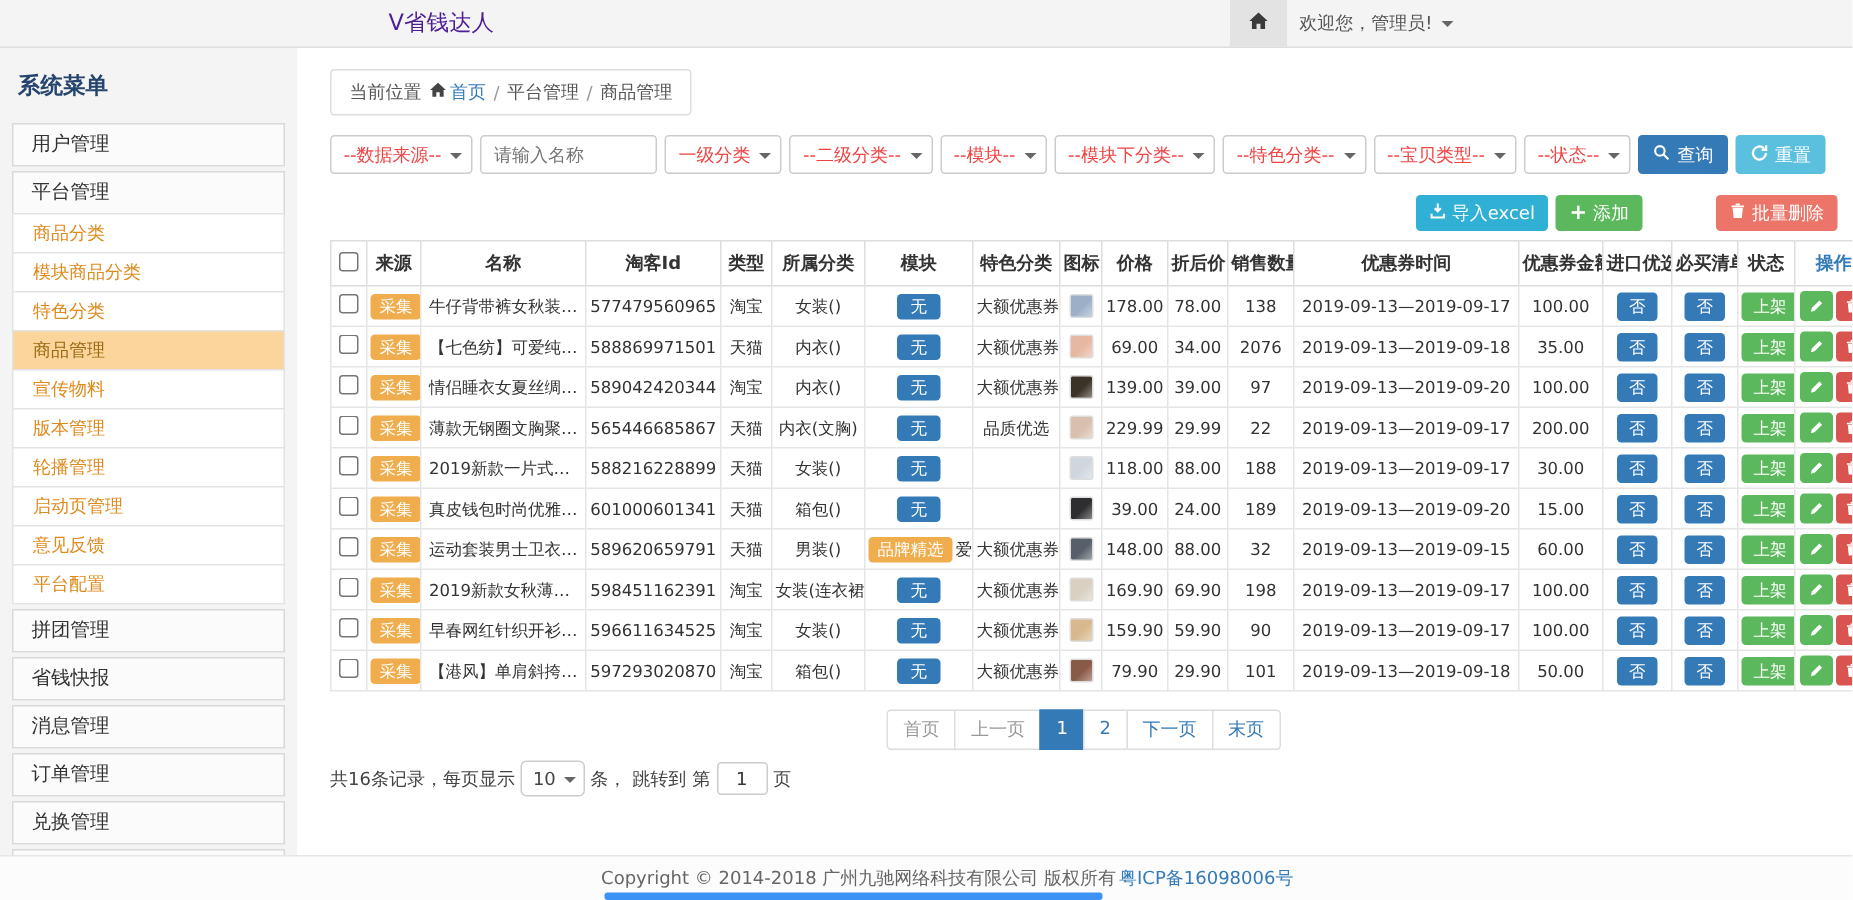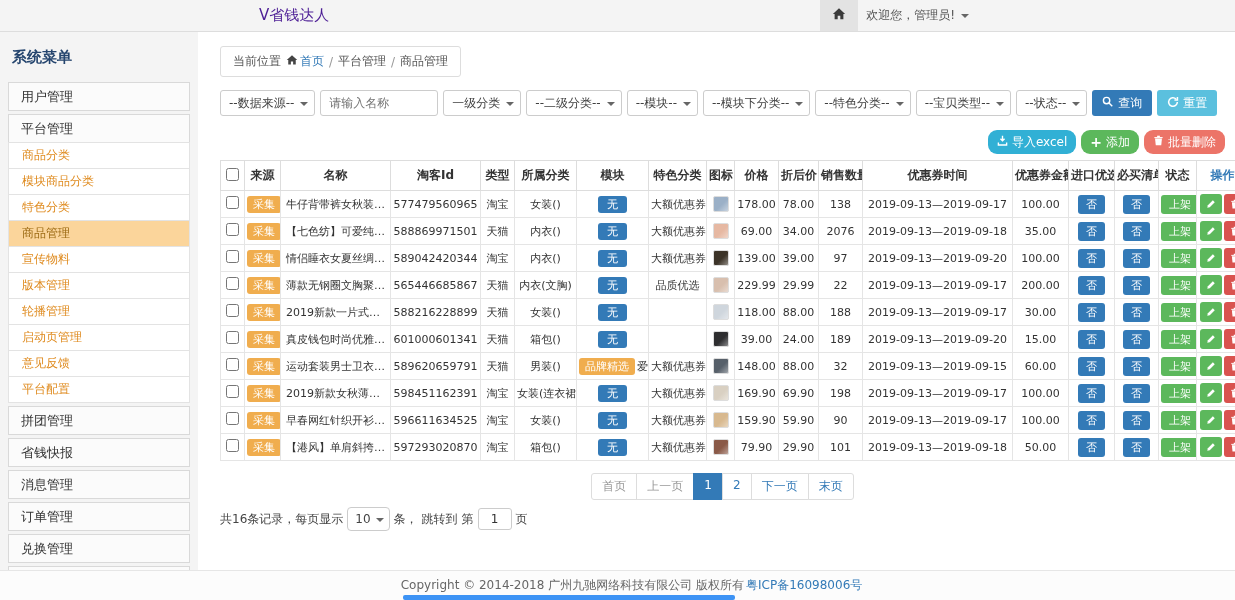--- a/index.html
+++ b/index.html
@@ -29,36 +29,36 @@
   .menu-item.sub.active { background:#fbd59b; color:#9c6a12; }
   
   .content { flex:1 1 auto; background:#fff; padding:14px 10px 0 22px; position:relative; overflow:hidden; }
   .breadcrumb { display:inline-flex; align-items:center; gap:5px; border:1px solid #ddd; border-radius:3px;
     padding:6px 12px; margin-bottom:13px; color:#555; background:#fff; }
   .breadcrumb .sep { color:#999; }
   .breadcrumb .home-link { color:#337ab7; cursor:pointer; display:inline-flex; align-items:center; gap:2px; }
   
   .filters { display:flex; align-items:center; gap:5px; margin-bottom:14px; }
   .filter-controls { display:contents; }
-  .f-select { height:26px; border:1px solid #ccc; border-radius:3px; background:#fff; color:#404040;
+  .f-select { height:26px; border:1px solid #ccc; border-radius:3px; background:#fff; color:#ef4444;
     display:inline-flex; align-items:center; padding:0 20px 0 8px; position:relative; cursor:pointer; white-space:nowrap; }
   .f-select .caret { position:absolute; right:6px; top:11px; width:0; height:0; border:4px solid transparent; border-top-color:#666; }
   .f-input { height:26px; width:118px; border:1px solid #ccc; border-radius:3px; padding:0 8px; font-size:12px;
     font-family:inherit; color:#333; }
   .btn { height:26px; border:none; border-radius:3px; color:#fff; padding:0 10px; display:inline-flex;
     align-items:center; gap:4px; cursor:pointer; font-size:12px; font-family:inherit; }
   .btn-primary { background:#337ab7; }
   .btn-info { background:#5bc0de; }
   
   .toolbar { display:flex; justify-content:flex-end; gap:5px; margin-bottom:6px; }
-  .btn-sm { height:24px; border:none; border-radius:9px; color:#fff; padding:0 9px; display:inline-flex;
+  .btn-sm { height:24px; border:none; border-radius:3px; color:#fff; padding:0 9px; display:inline-flex;
     align-items:center; gap:4px; cursor:pointer; font-size:12px; font-family:inherit; }
   .btn-import { background:#31b0d5; }
   .btn-add { background:#5cb85c; }
-  .btn-batch-del { background:#ec7468; }
+  .btn-batch-del { background:#ec7468;margin-left:44px; }
   .plus-glyph { font-size:14px; font-weight:bold; line-height:1; }
   
   table { width:100%; border-collapse:collapse; table-layout:fixed; margin-bottom:12px; }
   th { border:1px solid #ddd; font-size:12px; font-weight:bold; color:#333; padding:6px 2px; text-align:center;
     white-space:nowrap; overflow:hidden; background:#fff; }
   th.op-col { color:#337ab7; }
   td { border:1px solid #e5e5e5; font-size:11px; color:#333; padding:3px 2px; text-align:center; height:27px;
     white-space:nowrap; overflow:hidden; }
   td.name-cell { text-align:left; padding-left:5px; text-overflow:ellipsis; }
   .badge { display:inline-block; color:#fff; border-radius:3px; padding:1px 6px; font-size:11px; line-height:15px; }

